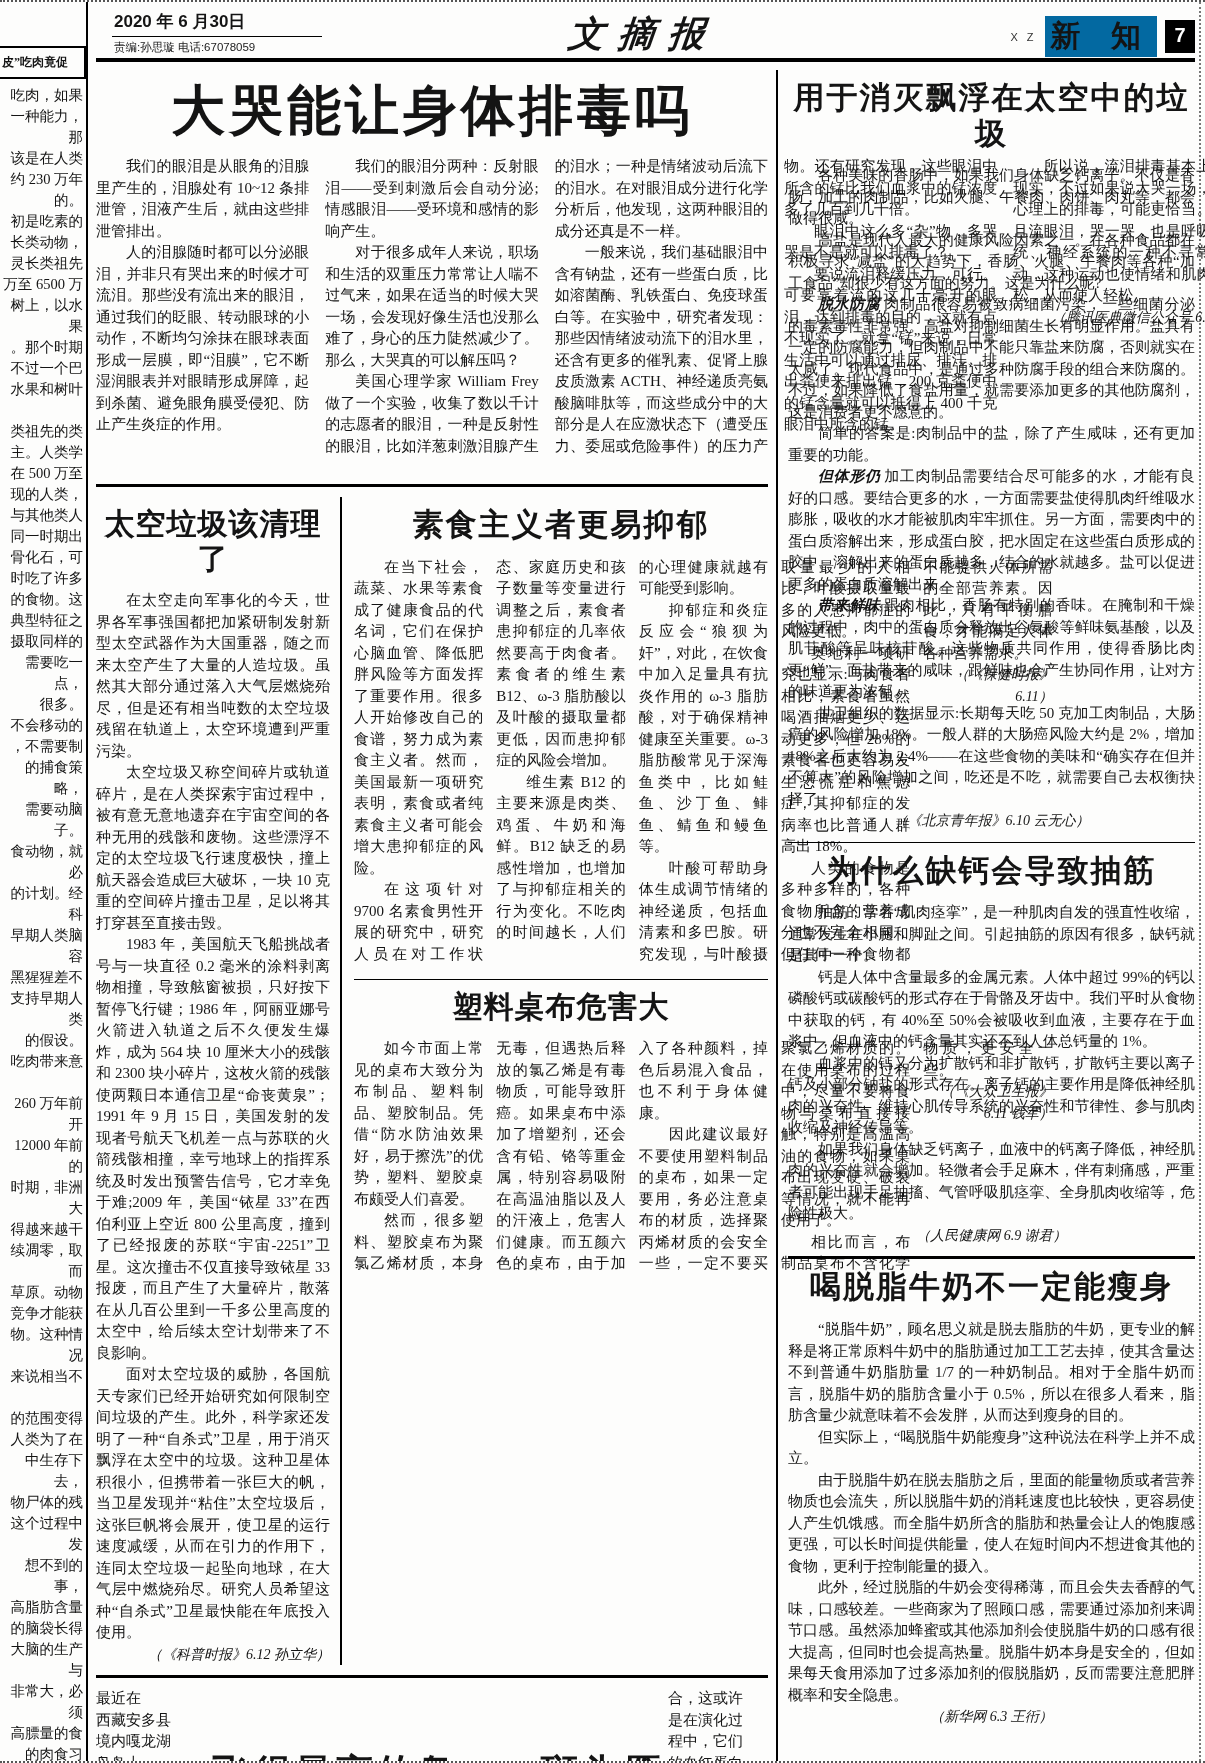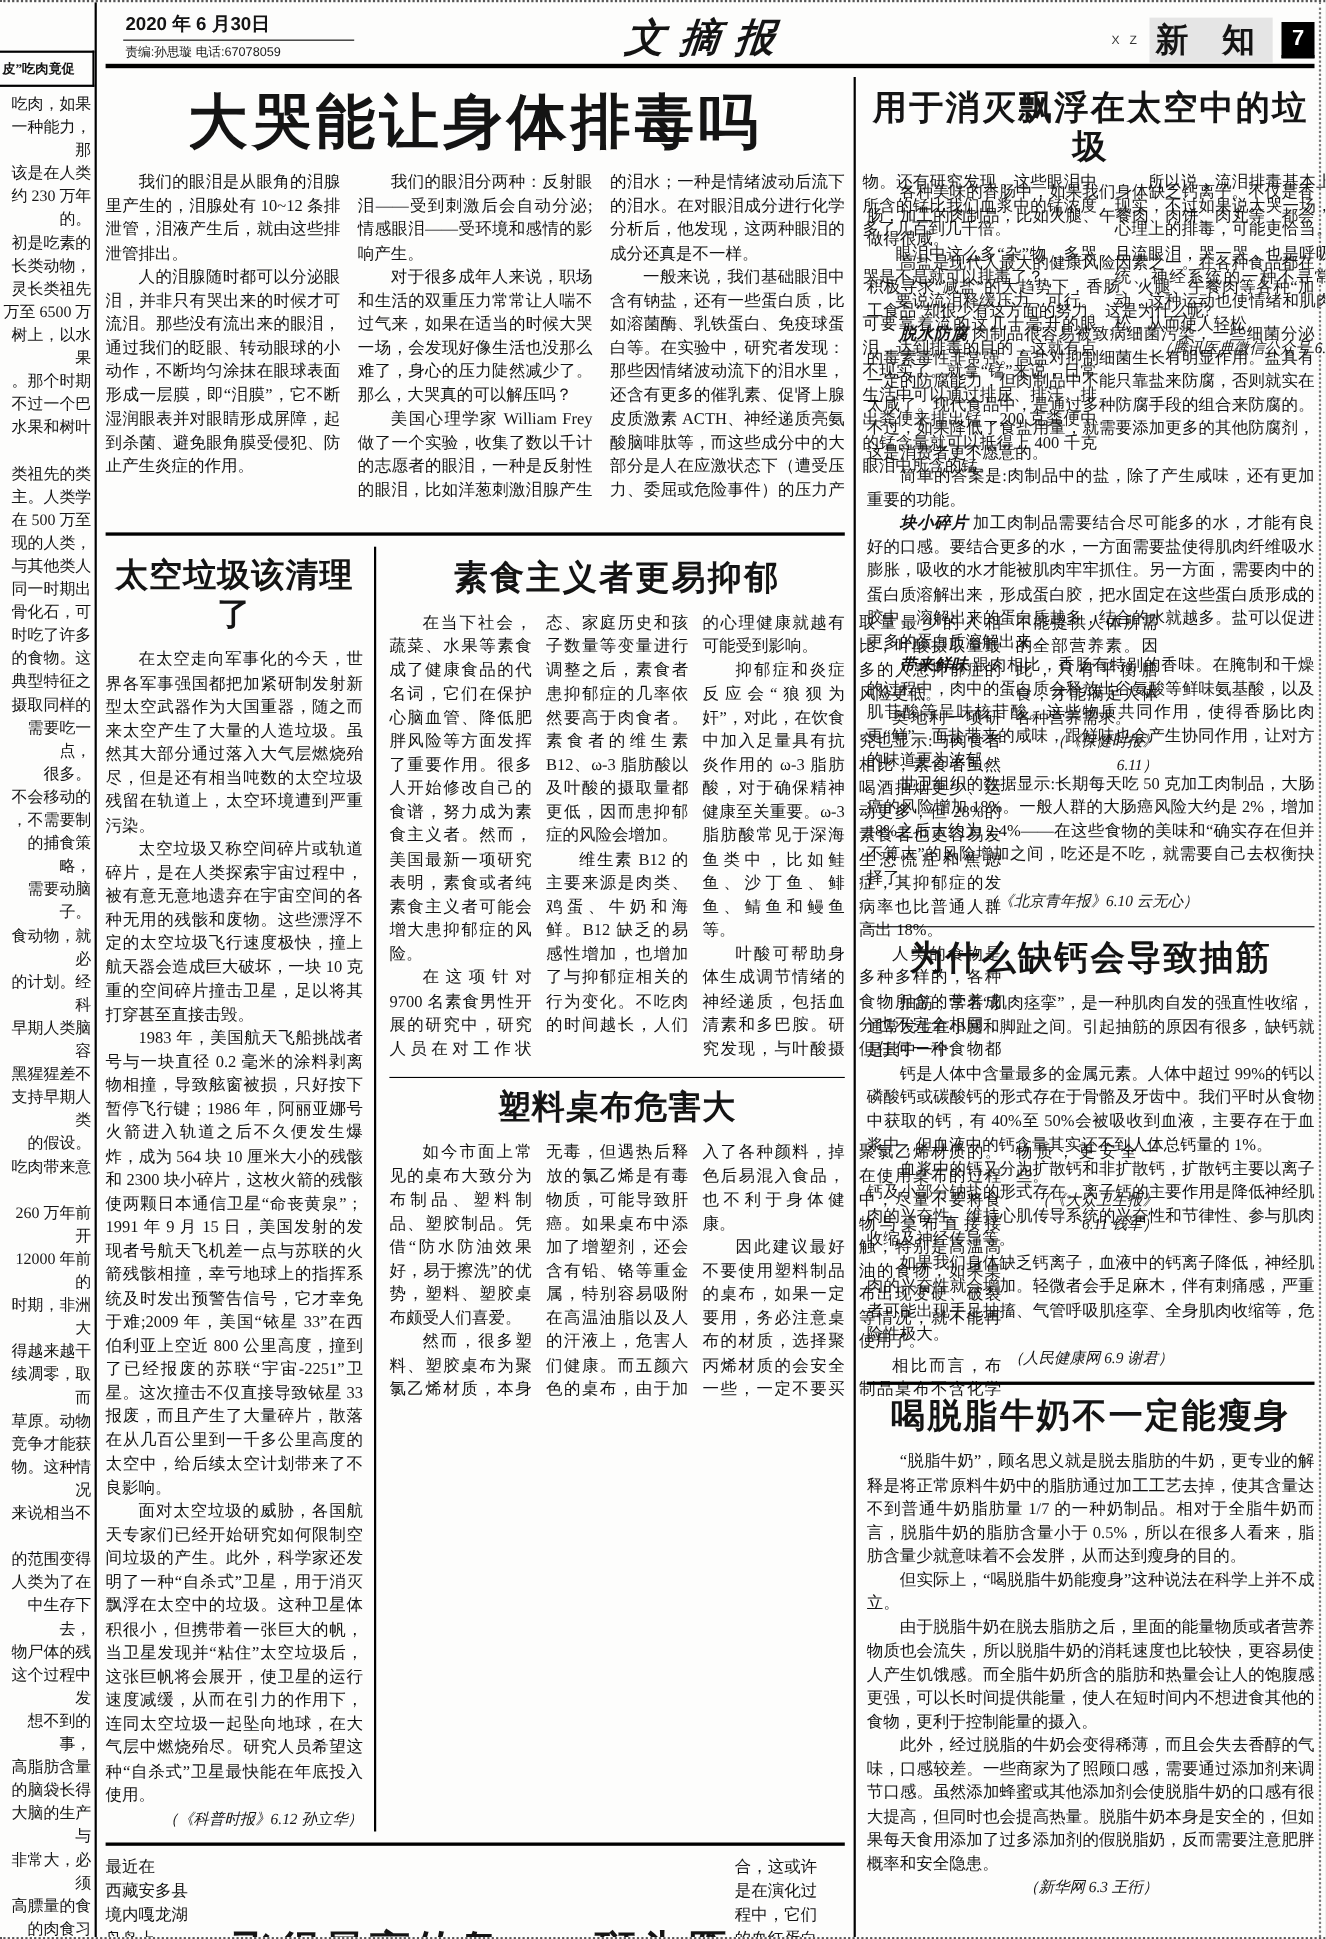--- a/index.html
+++ b/index.html
@@ -30,21 +30,21 @@
   .datebox{width:210px;font-family:"Liberation Sans","DejaVu Sans",sans-serif;margin-left:16px;}
   .date{font-size:17px;font-weight:bold;border-bottom:1.5px solid #000;padding:2px 0 3px 2px;}
   .editor{font-size:11.5px;padding:3px 0 0 2px;color:#222;}
   .masthead{
     flex:1;text-align:center;font-size:36px;font-weight:900;font-style:italic;
     letter-spacing:14px;transform:skewX(-6deg);padding-top:2px;
     font-family:"Liberation Serif",serif;
   }
   .section-wrap{width:230px;display:flex;align-items:center;justify-content:flex-end;gap:8px;padding-top:8px;}
   .section-code{font-size:11px;letter-spacing:3px;color:#333;font-family:"Liberation Sans",sans-serif;}
-  .section-name{font-size:30px;font-weight:900;letter-spacing:10px;background:#e5e5e5;padding:0 6px;font-family:"DejaVu Sans",sans-serif;}
+  .section-name{font-size:30px;font-weight:900;letter-spacing:10px;background:#0369a1;padding:0 6px;font-family:"DejaVu Sans",sans-serif;}
   .pageno{
     width:30px;height:30px;background:#000;color:#fff;font-weight:bold;font-size:20px;
     display:flex;align-items:center;justify-content:center;font-family:"Liberation Sans",sans-serif;
     border-bottom:3px solid #000;
   }
   
   .body-grid{display:flex;margin-top:8px;}
   .col-left{width:672px;}
   .vdiv{border-left:2.5px solid #000;margin:0 8px;}
   .col-right{flex:1;min-width:0;padding-left:2px;}
@@ -271,21 +271,21 @@
 
       <div class="col-right">
 
         <section>
           <h2 class="headline h-lg">用于消灭飘浮在太空中的垃圾</h2>
           <div class="bodytext">
             <p>各种美味的香肠中，如果我们身体缺乏钙离子。不仅是香肠，加工的肉制品，比如火腿、午餐肉、肉饼、肉丸等，都会做得很咸。</p>
             <p>高盐是现代人最大的健康风险因素之一。在各种食品都在积极寻求“减盐”的大趋势下，香肠、火腿、午餐肉等各种“加工食品”却很少有这方面的努力。这是为什么呢?</p>
             <p><b class="lead">脱水防腐</b><span>肉制品很容易被致病细菌污染，一些细菌分泌的毒素毒性非常强。高盐对抑制细菌生长有明显作用。盐具有一定的防腐能力，但肉制品中不能只靠盐来防腐，否则就实在太咸了。现代食品中，是通过多种防腐手段的组合来防腐的。不过，如果降低了食盐用量，就需要添加更多的其他防腐剂，这是消费者更不愿意的。</span></p>
             <p>简单的答案是:肉制品中的盐，除了产生咸味，还有更加重要的功能。</p>
-            <p><b class="lead">块小碎片</b><span>加工肉制品需要结合尽可能多的水，才能有良好的口感。要结合更多的水，一方面需要盐使得肌肉纤维吸水膨胀，吸收的水才能被肌肉牢牢抓住。另一方面，需要肉中的蛋白质溶解出来，形成蛋白胶，把水固定在这些蛋白质形成的胶中。溶解出来的蛋白质越多，结合的水就越多。盐可以促进更多的蛋白质溶解出来。</span></p>
+            <p><b class="lead">但体形仍</b><span>加工肉制品需要结合尽可能多的水，才能有良好的口感。要结合更多的水，一方面需要盐使得肌肉纤维吸水膨胀，吸收的水才能被肌肉牢牢抓住。另一方面，需要肉中的蛋白质溶解出来，形成蛋白胶，把水固定在这些蛋白质形成的胶中。溶解出来的蛋白质越多，结合的水就越多。盐可以促进更多的蛋白质溶解出来。</span></p>
             <p><b class="lead">带来鲜味</b><span>跟肉相比，香肠有特别的香味。在腌制和干燥的过程中，肉中的蛋白质会释放出谷氨酸等鲜味氨基酸，以及肌苷酸等呈味核苷酸。这些物质共同作用，使得香肠比肉更“鲜”。而盐带来的咸味，跟鲜味也会产生协同作用，让对方的味道更为浓郁。</span></p>
             <p>世卫组织的数据显示:长期每天吃 50 克加工肉制品，大肠癌的风险增加 18%。一般人群的大肠癌风险大约是 2%，增加 18%之后大约为 2.4%——在这些食物的美味和“确实存在但并不算大”的风险增加之间，吃还是不吃，就需要自己去权衡抉择了。</p>
             <p class="source" style="text-align:center;">（《北京青年报》6.10 云无心）</p>
           </div>
         </section>
 
         <hr class="hrule thin">
 
         <section>
           <h2 class="headline h-lg">为什么缺钙会导致抽筋</h2>

